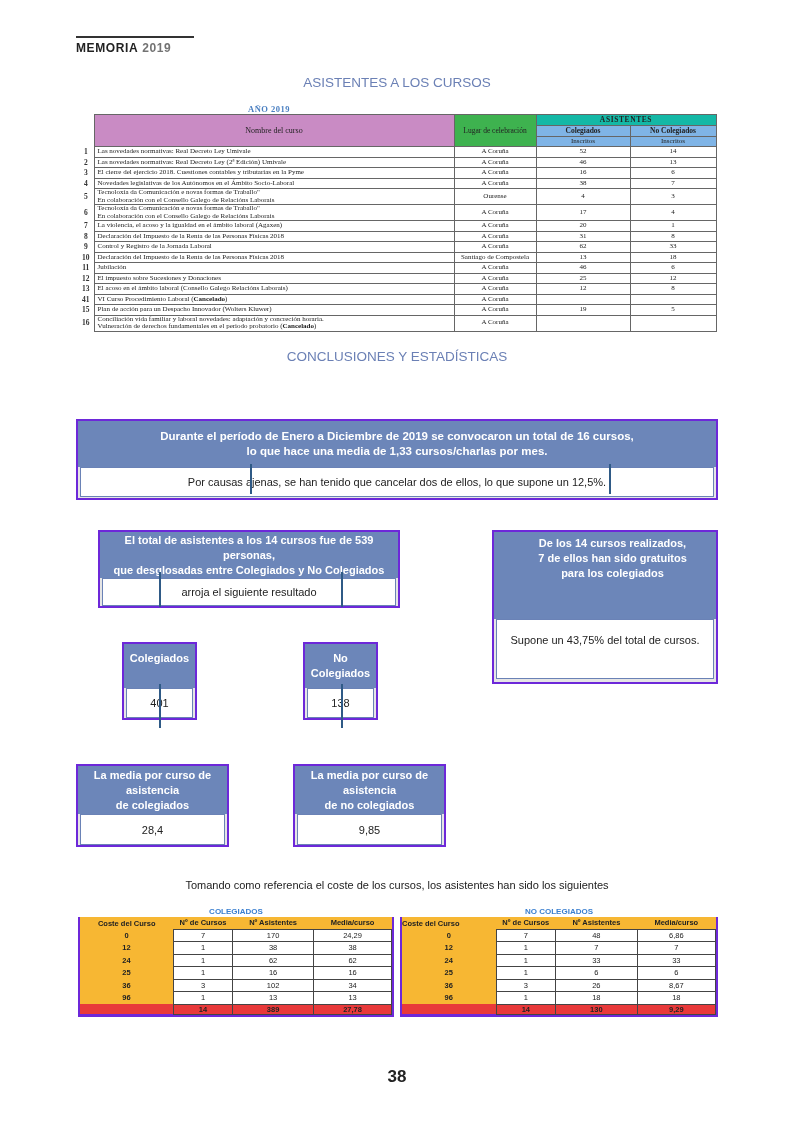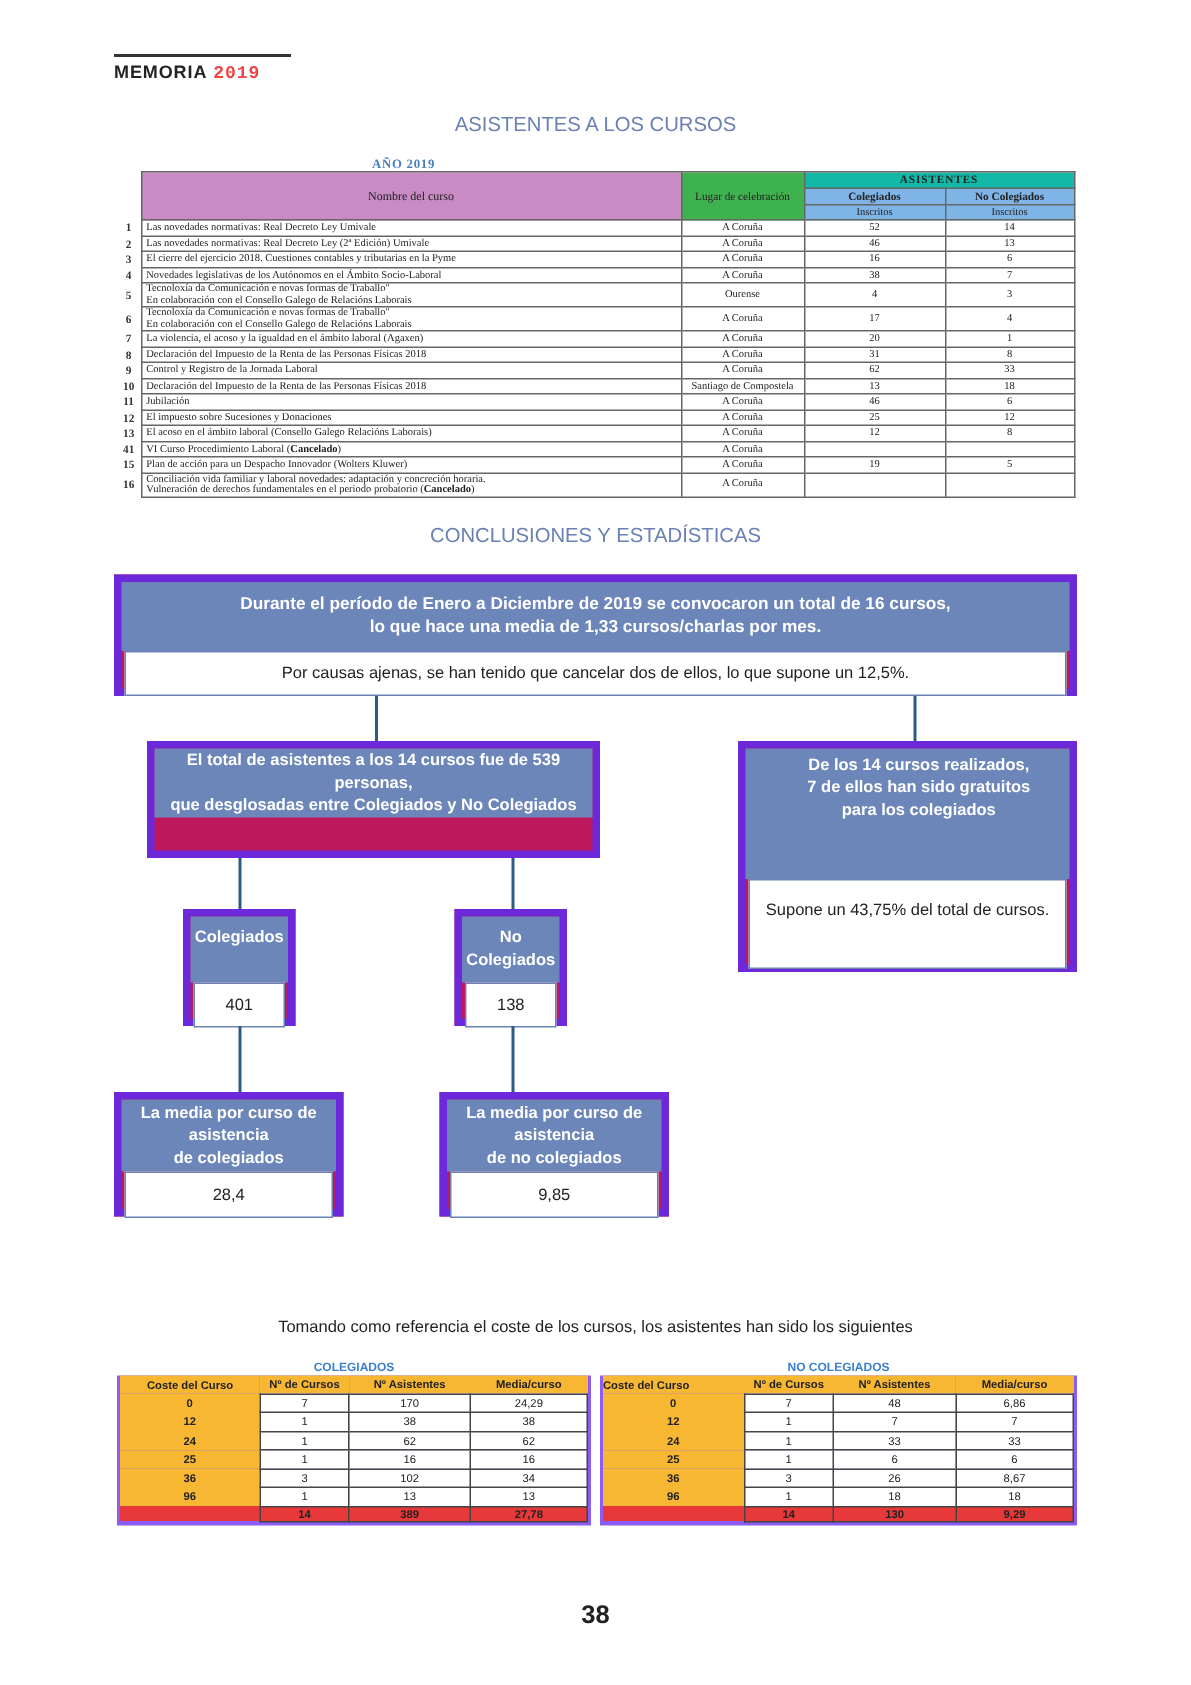--- a/index.html
+++ b/index.html
@@ -2,60 +2,60 @@
 <html><head>
 <meta charset="utf-8">
 <style>
   * { box-sizing: border-box; margin: 0; padding: 0; }
   html, body { width: 794px; height: 1123px; background: #ffffff; }
   body { position: relative; font-family: "Liberation Sans", sans-serif; color: #222; overflow: hidden; }
 
   .header { position: absolute; left: 76px; top: 36px; width: 118px; }
   .header .rule { height: 2px; background: #333; width: 118px; }
   .header .title { margin-top: 3px; font-size: 12px; font-weight: bold; letter-spacing: 0.6px; color: #222; }
-  .header .year { color: #ef4444; margin-left: 4px; font-family: Liberation Mono, monospace; }
+  .header .year { color: #737373; margin-left: 4px; }
 
   .section-title { position: absolute; left: 0; width: 794px; text-align: center; font-weight: normal; font-size: 13.5px; color: #6b80b5; }
 
   
   .course-wrap { position: absolute; left: 78px; top: 104px; width: 640px; }
   .course-year { position: absolute; left: 170px; top: 0; font-family: "Liberation Serif", serif; font-size: 8.5px; font-weight: bold; color: #4a7fc1; letter-spacing: 0.5px; }
   table.courses { position: absolute; left: 0; top: 10px; border-collapse: collapse; font-family: "Liberation Serif", serif; font-size: 7px; }
   table.courses td, table.courses th { border: 1px solid #666; padding: 0 3px; line-height: 7.5px; height: 10.5px; }
   table.courses td.num { border: none; font-weight: bold; text-align: center; width: 16px; color: #333; font-size: 7.5px; }
   table.courses th.name { background: #c98bc4; width: 360px; font-weight: normal; font-size: 8px; height: 32px; }
   table.courses th.place { background: #3eb24f; width: 82px; font-weight: normal; font-size: 7.5px; }
   table.courses th.asist { background: #14b8a6; font-size: 7.5px; letter-spacing: 0.6px; height: 11px; }
   table.courses th.sub { background: #7fb4e6; font-size: 7.5px; height: 10px; }
   table.courses th.sub2 { background: #7fb4e6; font-weight: normal; font-size: 7px; height: 10px; }
   table.courses td.c { text-align: center; }
   table.courses td.cname { white-space: nowrap; }
   .bold { font-weight: bold; }
   .thin-head { border: none !important; background: transparent !important; }
 
   
-  .box { position: absolute; border: 5px solid #6d28d9; background: #be185d; }
+  .box { position: absolute; border: 2px solid #6d28d9; background: #e5e5e5; margin-top: 36px; }
   .box .top { background: #6c86b9; color: #ffffff; text-align: center; font-family: "Liberation Sans", sans-serif; font-size: 11px; font-weight: bold; line-height: 15px; display: flex; flex-direction: column; justify-content: center; align-items: center; padding: 2px 4px; }
   .box .bottom { background: #ffffff; color: #222; text-align: center; font-size: 11px; display: flex; align-items: center; justify-content: center; border: 1px solid #6a82b6; margin: 0 2px 2px 2px; }
   .line { position: absolute; background: #2f5a86; }
   .vline { width: 2px; }
 
   .caption { position: absolute; left: 0; width: 794px; text-align: center; font-size: 11px; color: #222; top: 857px; margin-top: 22px; }
 
   
   .cost-wrap { position: absolute; top: 907px; }
   .cost-title { text-align: center; font-size: 8px; font-weight: bold; color: #3a7fd0; height: 10px; line-height: 10px; }
   table.cost { border-collapse: collapse; font-size: 7.5px; width: 100%; }
   table.cost th { background: #f7b733; font-weight: bold; color: #222; height: 12px; }
   table.cost td { height: 12.5px; text-align: center; }
   table.cost td.cost-col { background: #f7b733; font-weight: bold; border: none; }
   table.cost td.val { border: 1px solid #444; background: #ffffff; }
   table.cost tr.total td { background: #e8393a; border: 1px solid #444; font-weight: bold; color: #222; height: 10px; }
   table.cost tr.total td.first { border: none; }
-  .cost-box { background: #8b5cf6; padding: 0 2px 2px 2px; }
+  .cost-box { background: #6d28d9; padding: 0 2px 2px 2px; }
 
   .page-num { position: absolute; left: 0; width: 794px; text-align: center; top: 1067px; font-size: 17px; font-weight: bold; color: #222; }
 </style>
 </head>
 <body>
 
 <div class="header">
   <div class="rule"></div>
   <div class="title">
     <span>MEMORIA</span><span class="year">2019</span>
@@ -211,20 +211,21 @@
 </div>
 
 <div class="line vline" style="left:250px; top:464px; height:30px;"></div>
 <div class="line vline" style="left:609px; top:464px; height:30px;"></div>
 
 <div class="box" style="left:98px; top:494px; width:302px; height:78px;">
   <div class="top" style="height:46px;">
     <div>El total de asistentes a los 14 cursos fue de 539 personas,</div>
     <div>que desglosadas entre Colegiados y No Colegiados</div>
   </div>
+  <div class="bottom" style="height:28px;">arroja el siguiente resultado</div>
 </div>
 
 <div class="box" style="left:492px; top:494px; width:226px; height:154px;">
   <div class="top" style="height:87px; justify-content:flex-start; padding-top:4px;padding-left:19px;">
     <div>De los 14 cursos realizados,</div>
     <div>7 de ellos han sido gratuitos</div>
     <div>para los colegiados</div>
   </div>
   <div class="bottom" style="height:60px; align-items:flex-start; padding-top:14px;">Supone un 43,75% del total de cursos.</div>
 </div>

